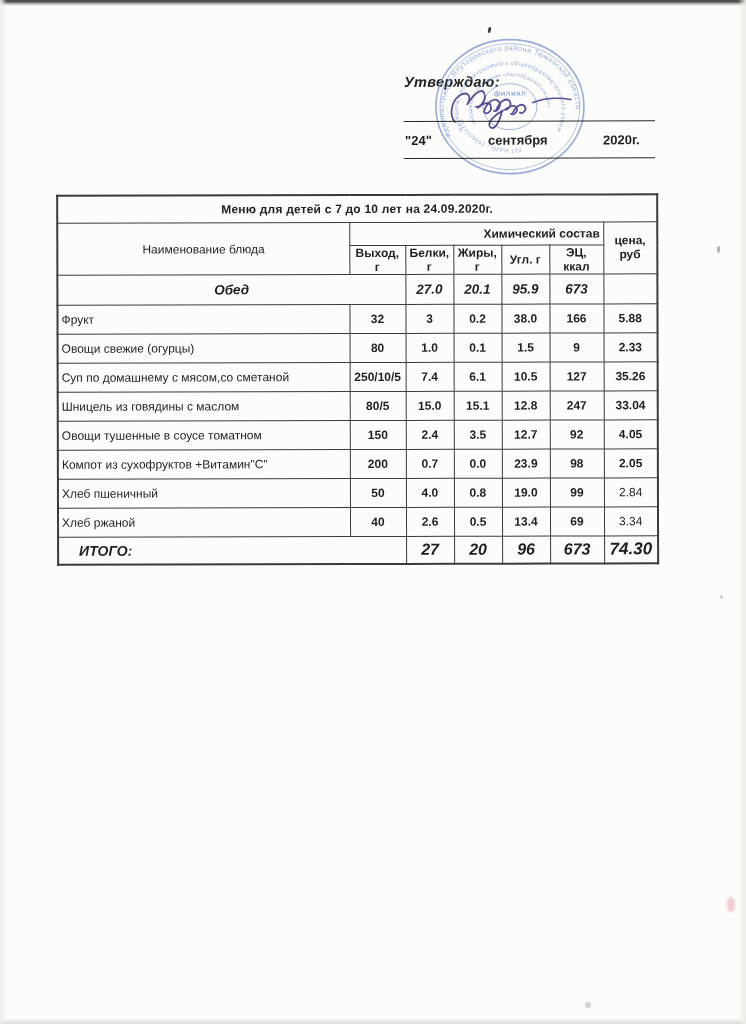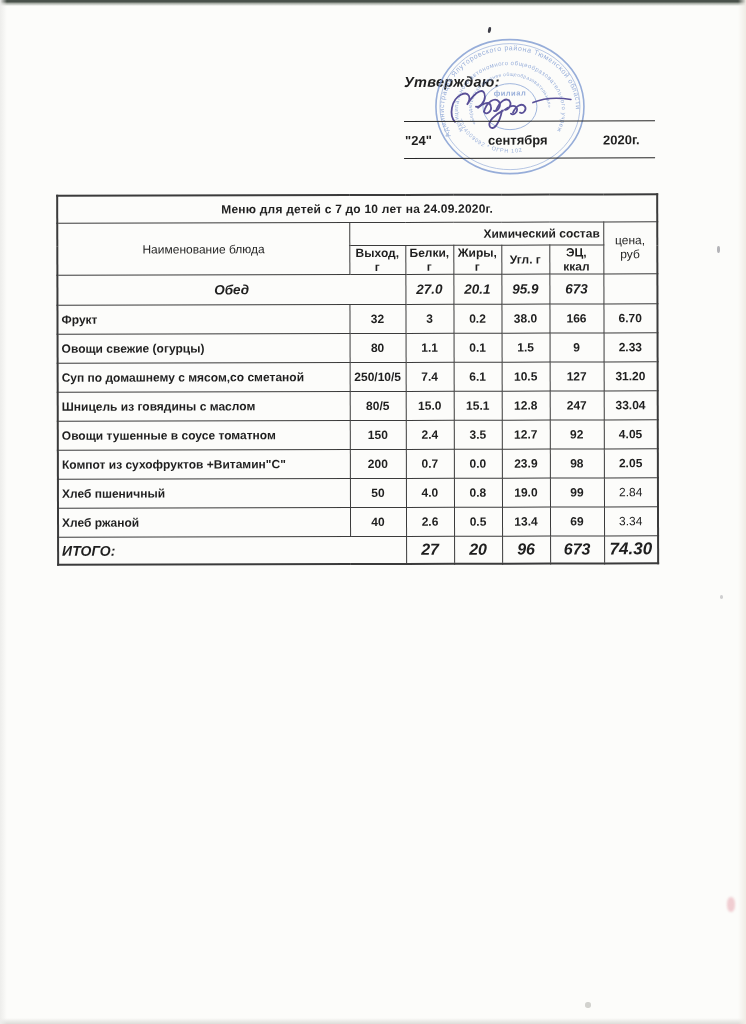--- a/index.html
+++ b/index.html
@@ -43,28 +43,28 @@
 
   
   table.menu{position:absolute;left:57px;top:194px;width:600px;border-collapse:collapse;
     table-layout:fixed;border:2px solid var(--border);}
   table.menu td{border:1.5px solid var(--border);padding:0 3px;vertical-align:middle;
     font-size:12px;color:var(--ink);overflow:hidden;}
   td.title{height:26px;text-align:center;font-size:16.5px;font-weight:bold;letter-spacing:.2px;}
   td.h-name{font-size:10px;text-align:center;font-weight:normal;}
   td.h-chem{height:22px;font-size:10.5px;text-align:right;font-weight:bold;}
   td.h-sub{height:28px;font-size:10px;text-align:center;font-weight:bold;}
-  td.h-price{font-size:12.5px;text-align:center;font-weight:normal;line-height:1.15;white-space:pre-line;}
-  td.name{height:28px;font-weight:bold;padding-left:5px;margin-left:11px;}
+  td.h-price{font-size:12.5px;text-align:center;font-weight:bold;line-height:1.15;white-space:pre-line;}
+  td.name{height:28px;font-weight:normal;padding-left:5px;margin-left:11px;}
   td.num{text-align:center;font-weight:bold;}
   td.num-light{text-align:center;font-weight:normal;margin-top:29px;}
   tr.section td{height:29px;font-style:italic;font-weight:bold;font-size:13.5px;}
   tr.section td.sec-name{text-align:center;}
   tr.total td{height:26px;font-style:italic;font-weight:bold;}
-  tr.total td.tot-label{font-size:14px;padding-left:3px;}
+  tr.total td.tot-label{font-size:14px;padding-left:20px;}
   tr.total td.num{font-size:16px;}
 
   
   .speck{position:absolute;border-radius:45%;}
   .spk1{left:488px;top:27px;width:3px;height:6px;background:#3d3d46;transform:rotate(12deg);}
   .spk2{left:717px;top:246px;width:3px;height:7px;background:#8d8d95;opacity:.65;}
   .spk3{left:720px;top:595px;width:3px;height:4px;background:#a9a9ad;opacity:.55;}
   .spk4{left:585px;top:1002px;width:6px;height:6px;background:#c7c7c3;opacity:.8;}
   .smudge{left:727px;top:897px;width:8px;height:15px;background:#eec5ca;filter:blur(1px);opacity:.85;}
 </style>
@@ -145,39 +145,39 @@
         <td class="num">673</td>
         <td class="num"></td>
       </tr>
       <tr>
         <td class="name">Фрукт</td>
         <td class="num">32</td>
         <td class="num">3</td>
         <td class="num">0.2</td>
         <td class="num">38.0</td>
         <td class="num">166</td>
-        <td class="num">6.70</td>
+        <td class="num">5.88</td>
       </tr>
       <tr>
         <td class="name">Овощи свежие (огурцы)</td>
         <td class="num">80</td>
-        <td class="num">1.1</td>
+        <td class="num">1.0</td>
         <td class="num">0.1</td>
         <td class="num">1.5</td>
         <td class="num">9</td>
         <td class="num">2.33</td>
       </tr>
       <tr>
         <td class="name">Суп по домашнему с мясом,со сметаной</td>
         <td class="num">250/10/5</td>
         <td class="num">7.4</td>
         <td class="num">6.1</td>
         <td class="num">10.5</td>
         <td class="num">127</td>
-        <td class="num">31.20</td>
+        <td class="num">35.26</td>
       </tr>
       <tr>
         <td class="name">Шницель из говядины с маслом</td>
         <td class="num">80/5</td>
         <td class="num">15.0</td>
         <td class="num">15.1</td>
         <td class="num">12.8</td>
         <td class="num">247</td>
         <td class="num">33.04</td>
       </tr>

